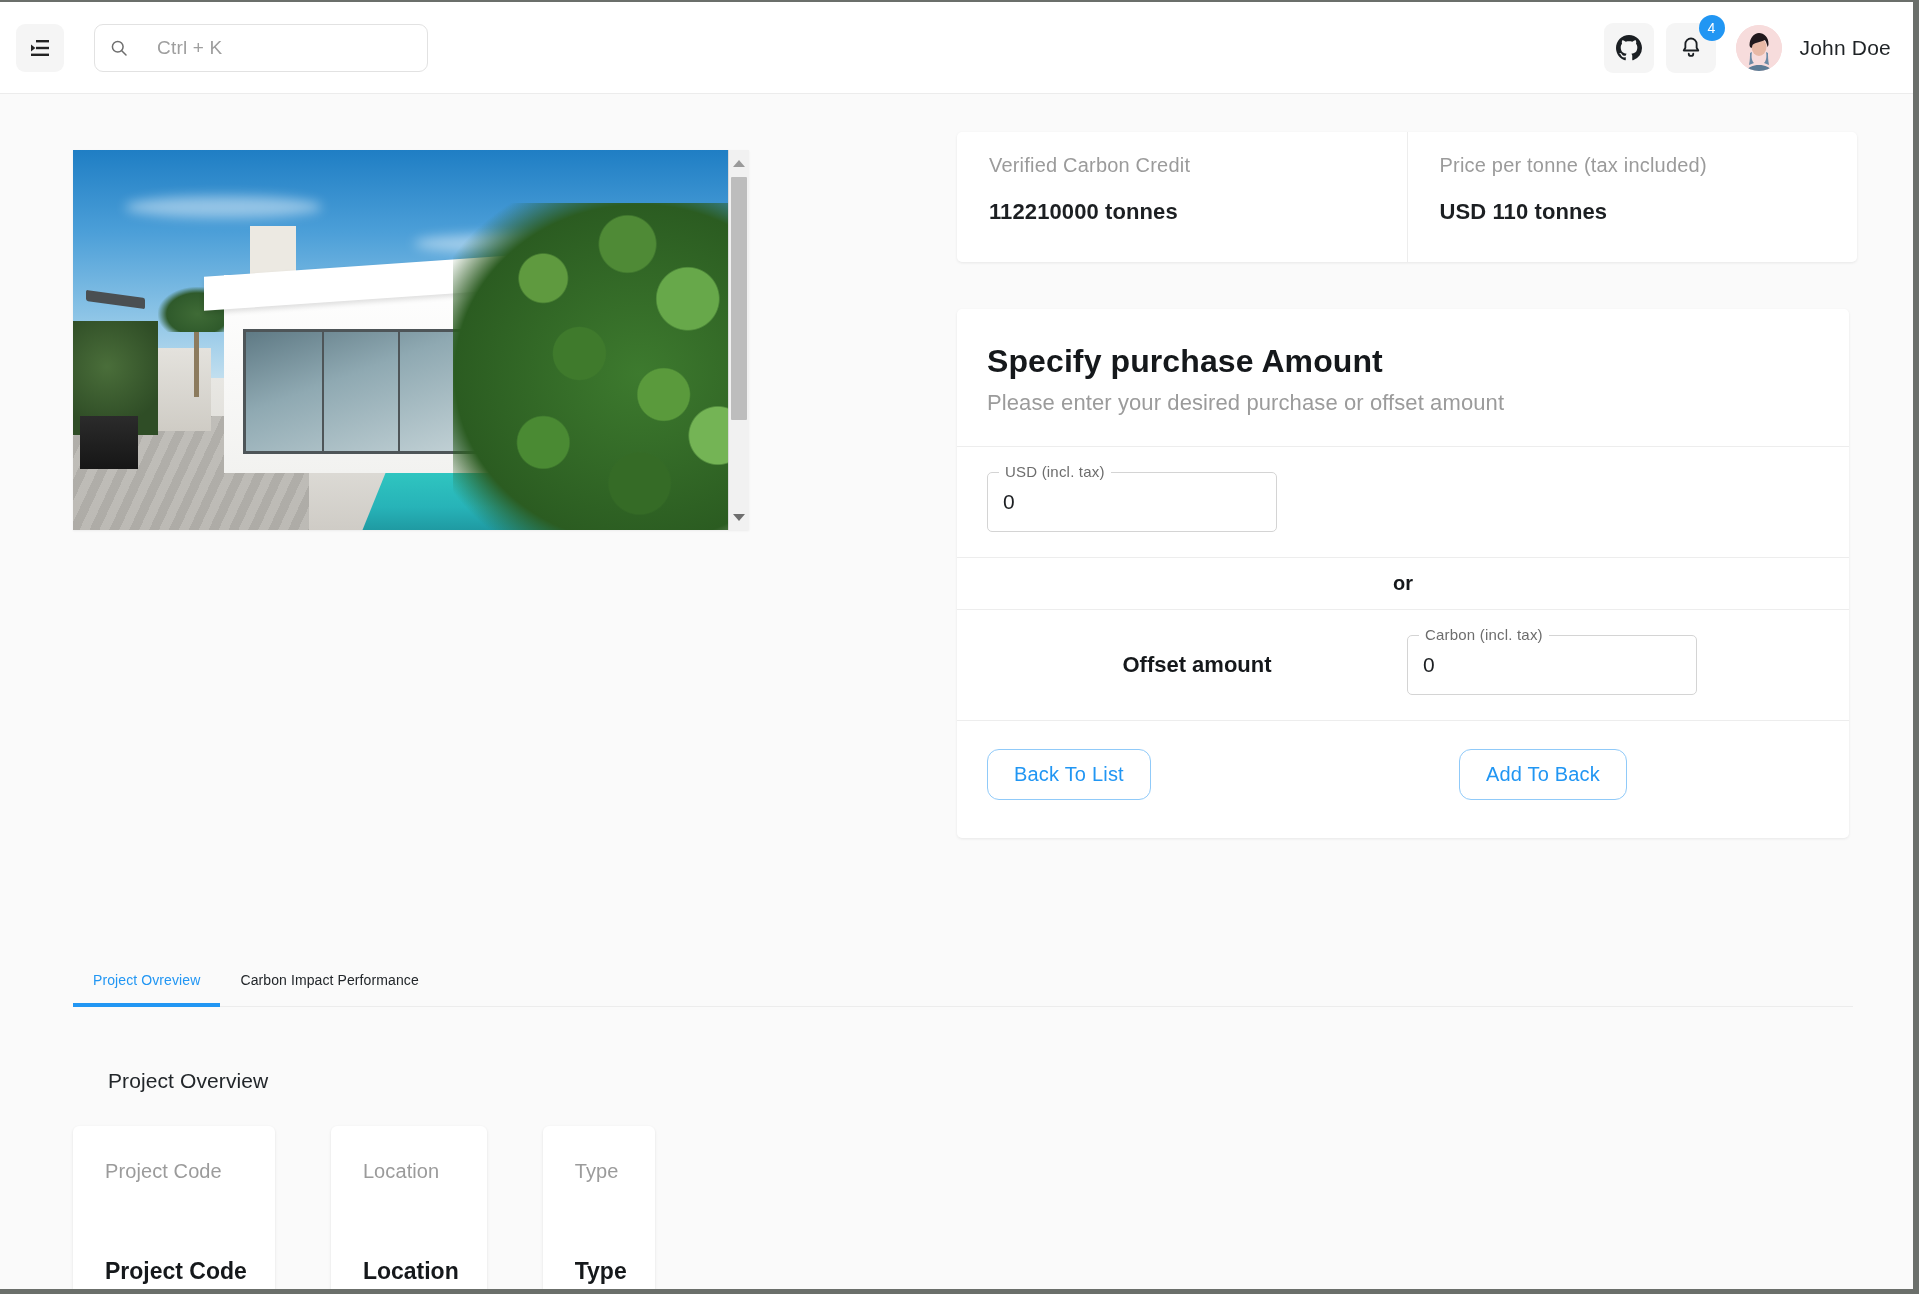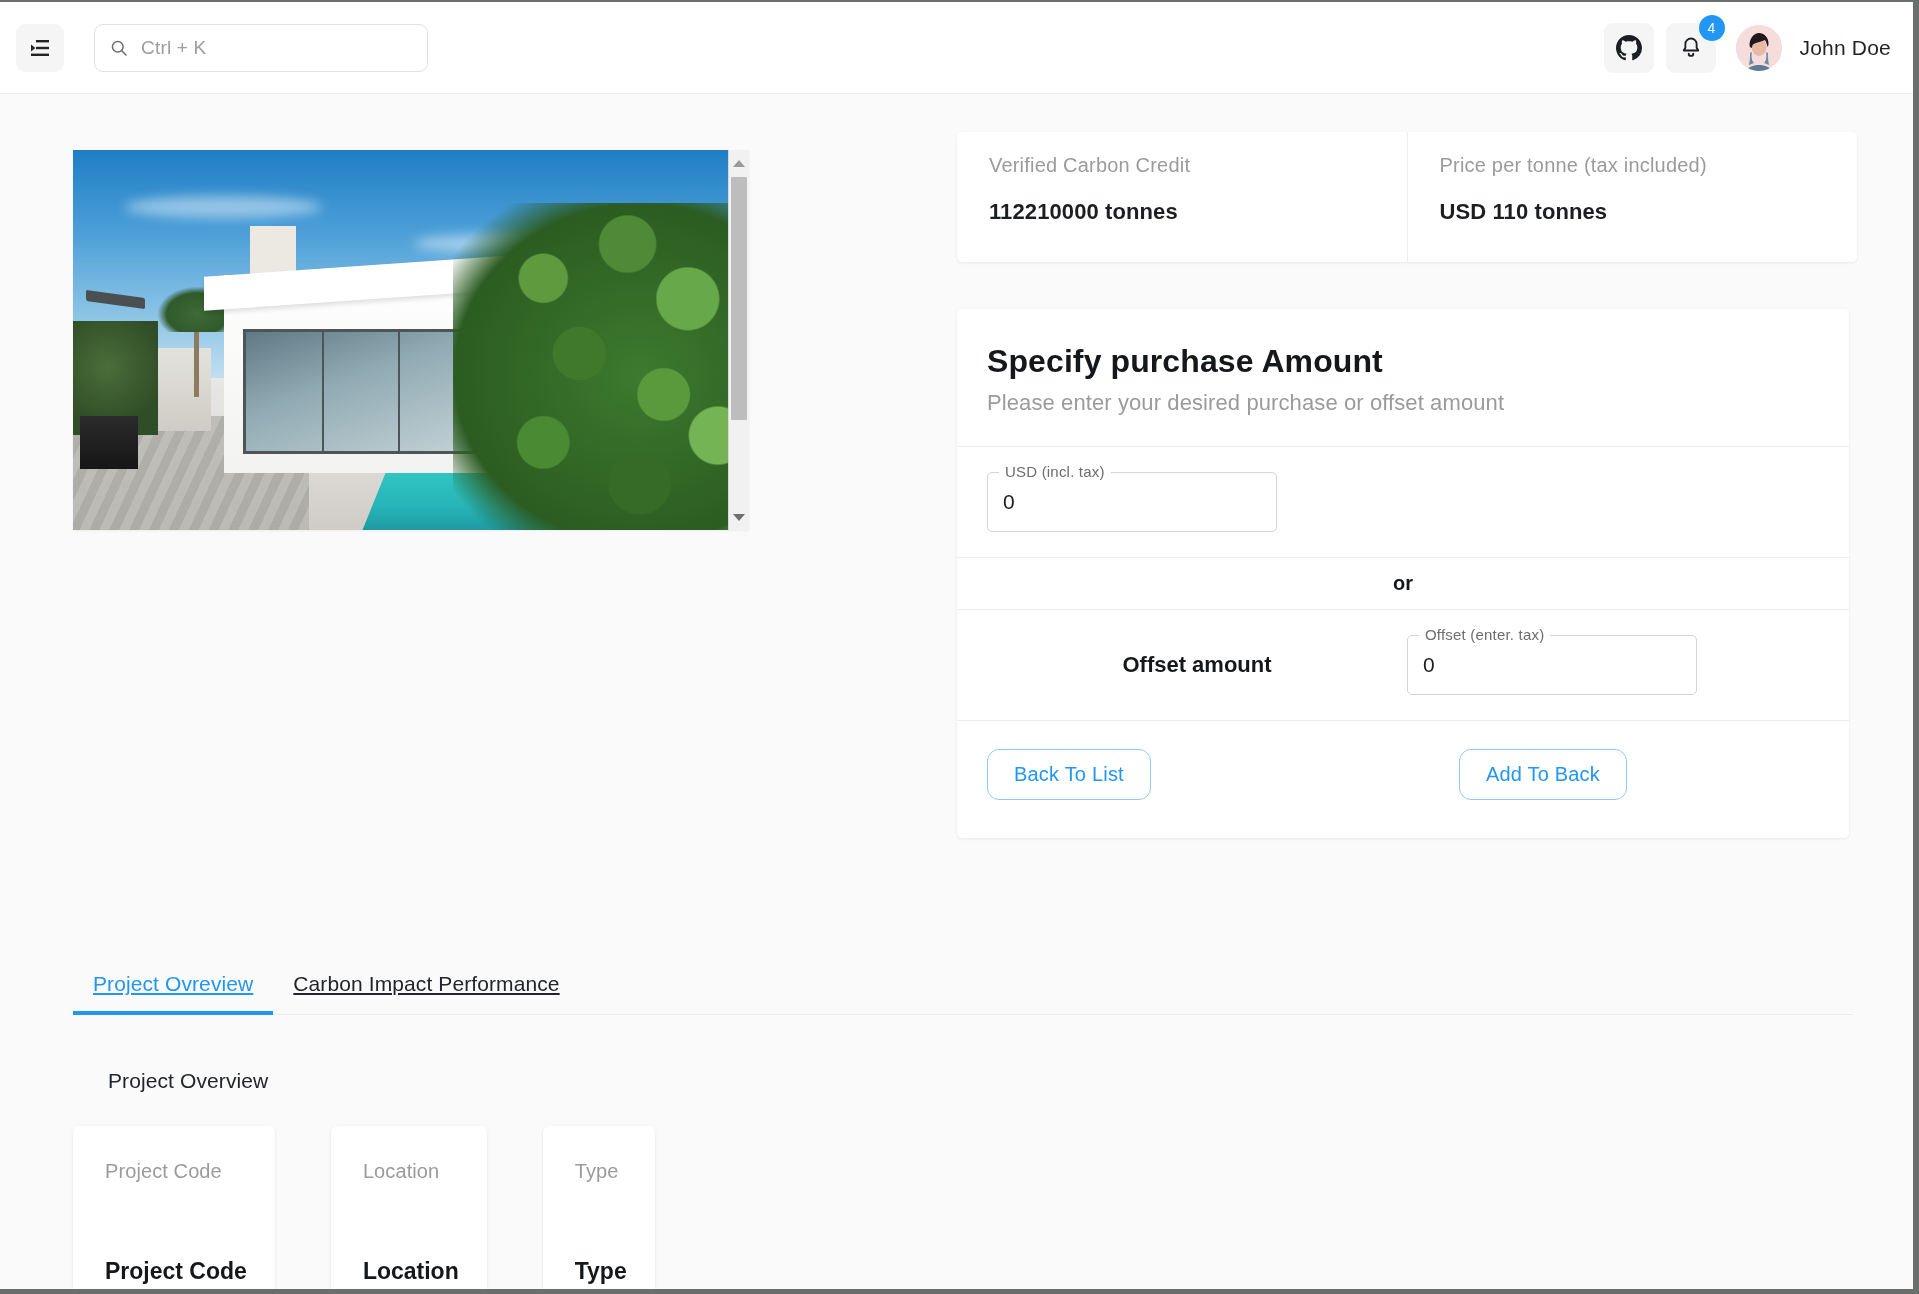--- a/index.html
+++ b/index.html
@@ -45,21 +45,21 @@
   .icon-indent { display:block; }
 
   .search-box {
     margin-left: 30px;
     width: 334px; height: 48px;
     border: 1px solid #e2e2e2;
     border-radius: 9px;
     background: #fff;
     display: flex; align-items: center;
     padding: 0 14px;
-    gap: 12px;
+    gap: 28px;
     cursor: text;
   }
   .search-placeholder {
     font-size: 19px;
     color: #9e9e9e;
     letter-spacing: .2px;
   }
 
   .appbar-right {
     margin-left: auto;
@@ -352,26 +352,25 @@
   .tabs {
     position: absolute;
     left: 73px; top: 862px;
     width: 1780px;
     border-bottom: 1px solid #ececec;
     display: flex;
     gap: 0;
   }
   .tab {
     padding: 16px 20px 18px 20px;
-    font-size: 21px;
+    font-size: 14px;
     color: #22262a;
     cursor: pointer;
     letter-spacing: .1px;
     position: relative;
-    text-decoration: underline;
   }
   .tab.active { color: #2196f3; }
   .tab.active:after {
     content:""; position:absolute; left:0; right:0; bottom:-1px;
     height: 4px; background:#2196f3;
   }
 
   .section-title {
     position: absolute;
     left: 108px; top: 975px;
@@ -521,21 +520,21 @@
       </div>
 
       <div class="pc-divider"></div>
       <div class="pc-or">or</div>
       <div class="pc-divider"></div>
 
       <div class="pc-row">
         <div class="pc-row-label">Offset amount</div>
         <div class="field">
           <div class="field-outline"></div>
-          <div class="field-legend">Offset (enter. tax)</div>
+          <div class="field-legend">Carbon (incl. tax)</div>
           <input class="field-input" type="text" value="0" style="">
         </div>
       </div>
 
       <div class="pc-divider"></div>
 
       <div class="pc-actions">
         <button class="btn-outlined">Back To List</button>
         <button class="btn-outlined right">Add To Back</button>
       </div>

